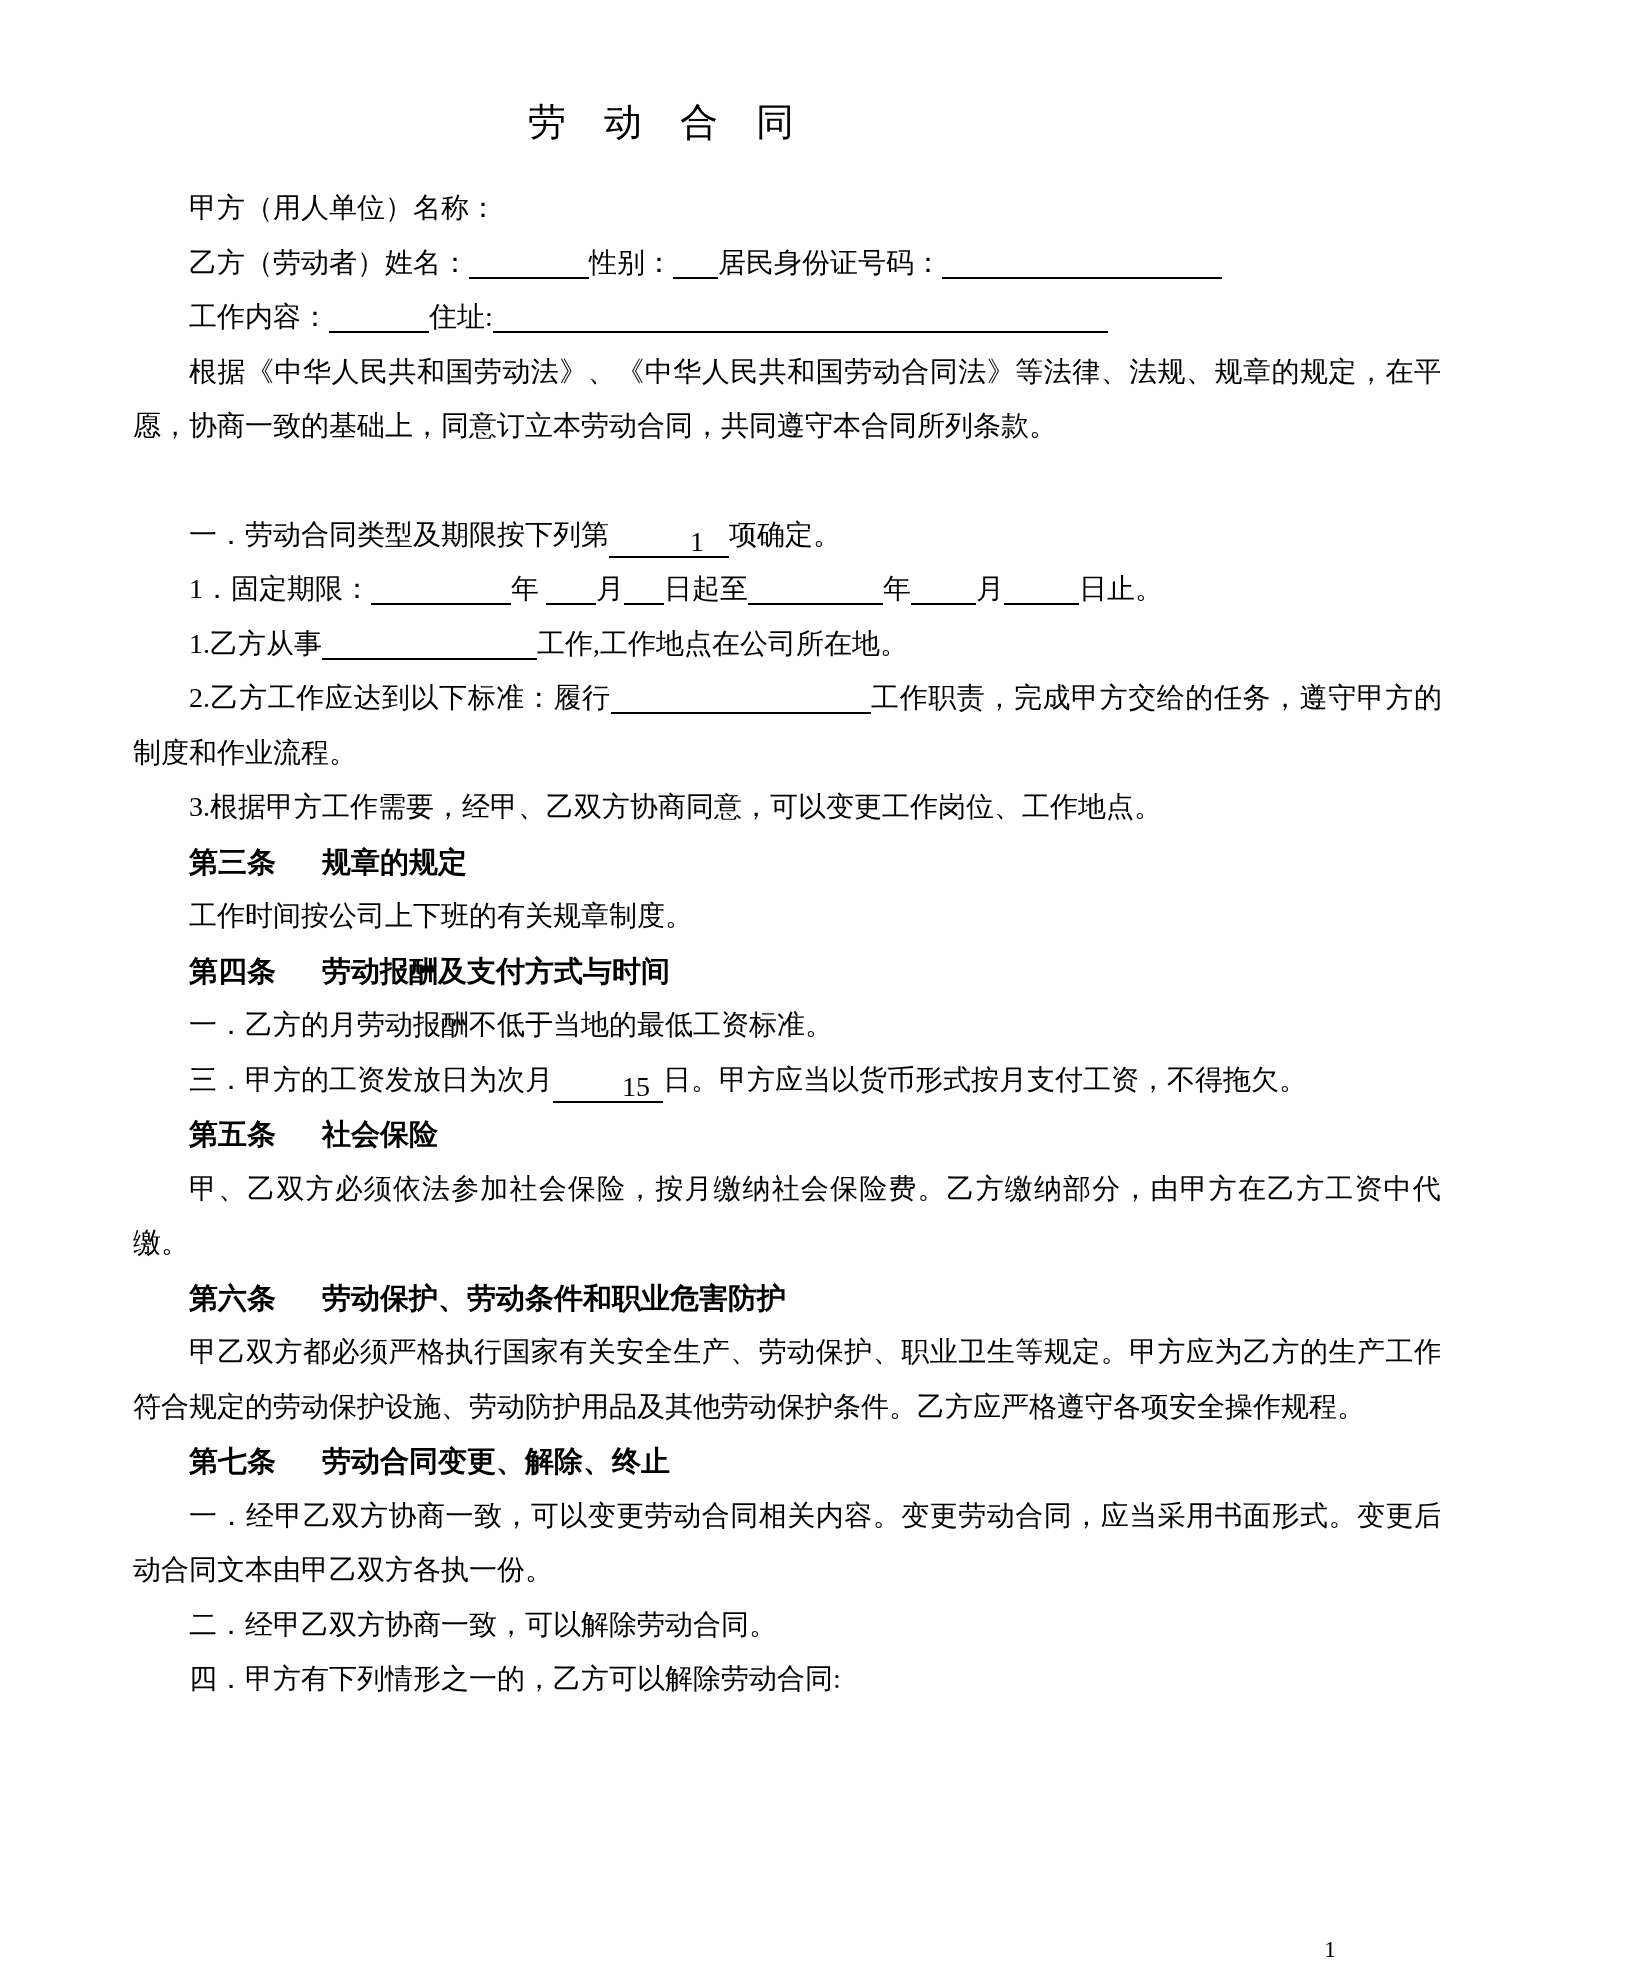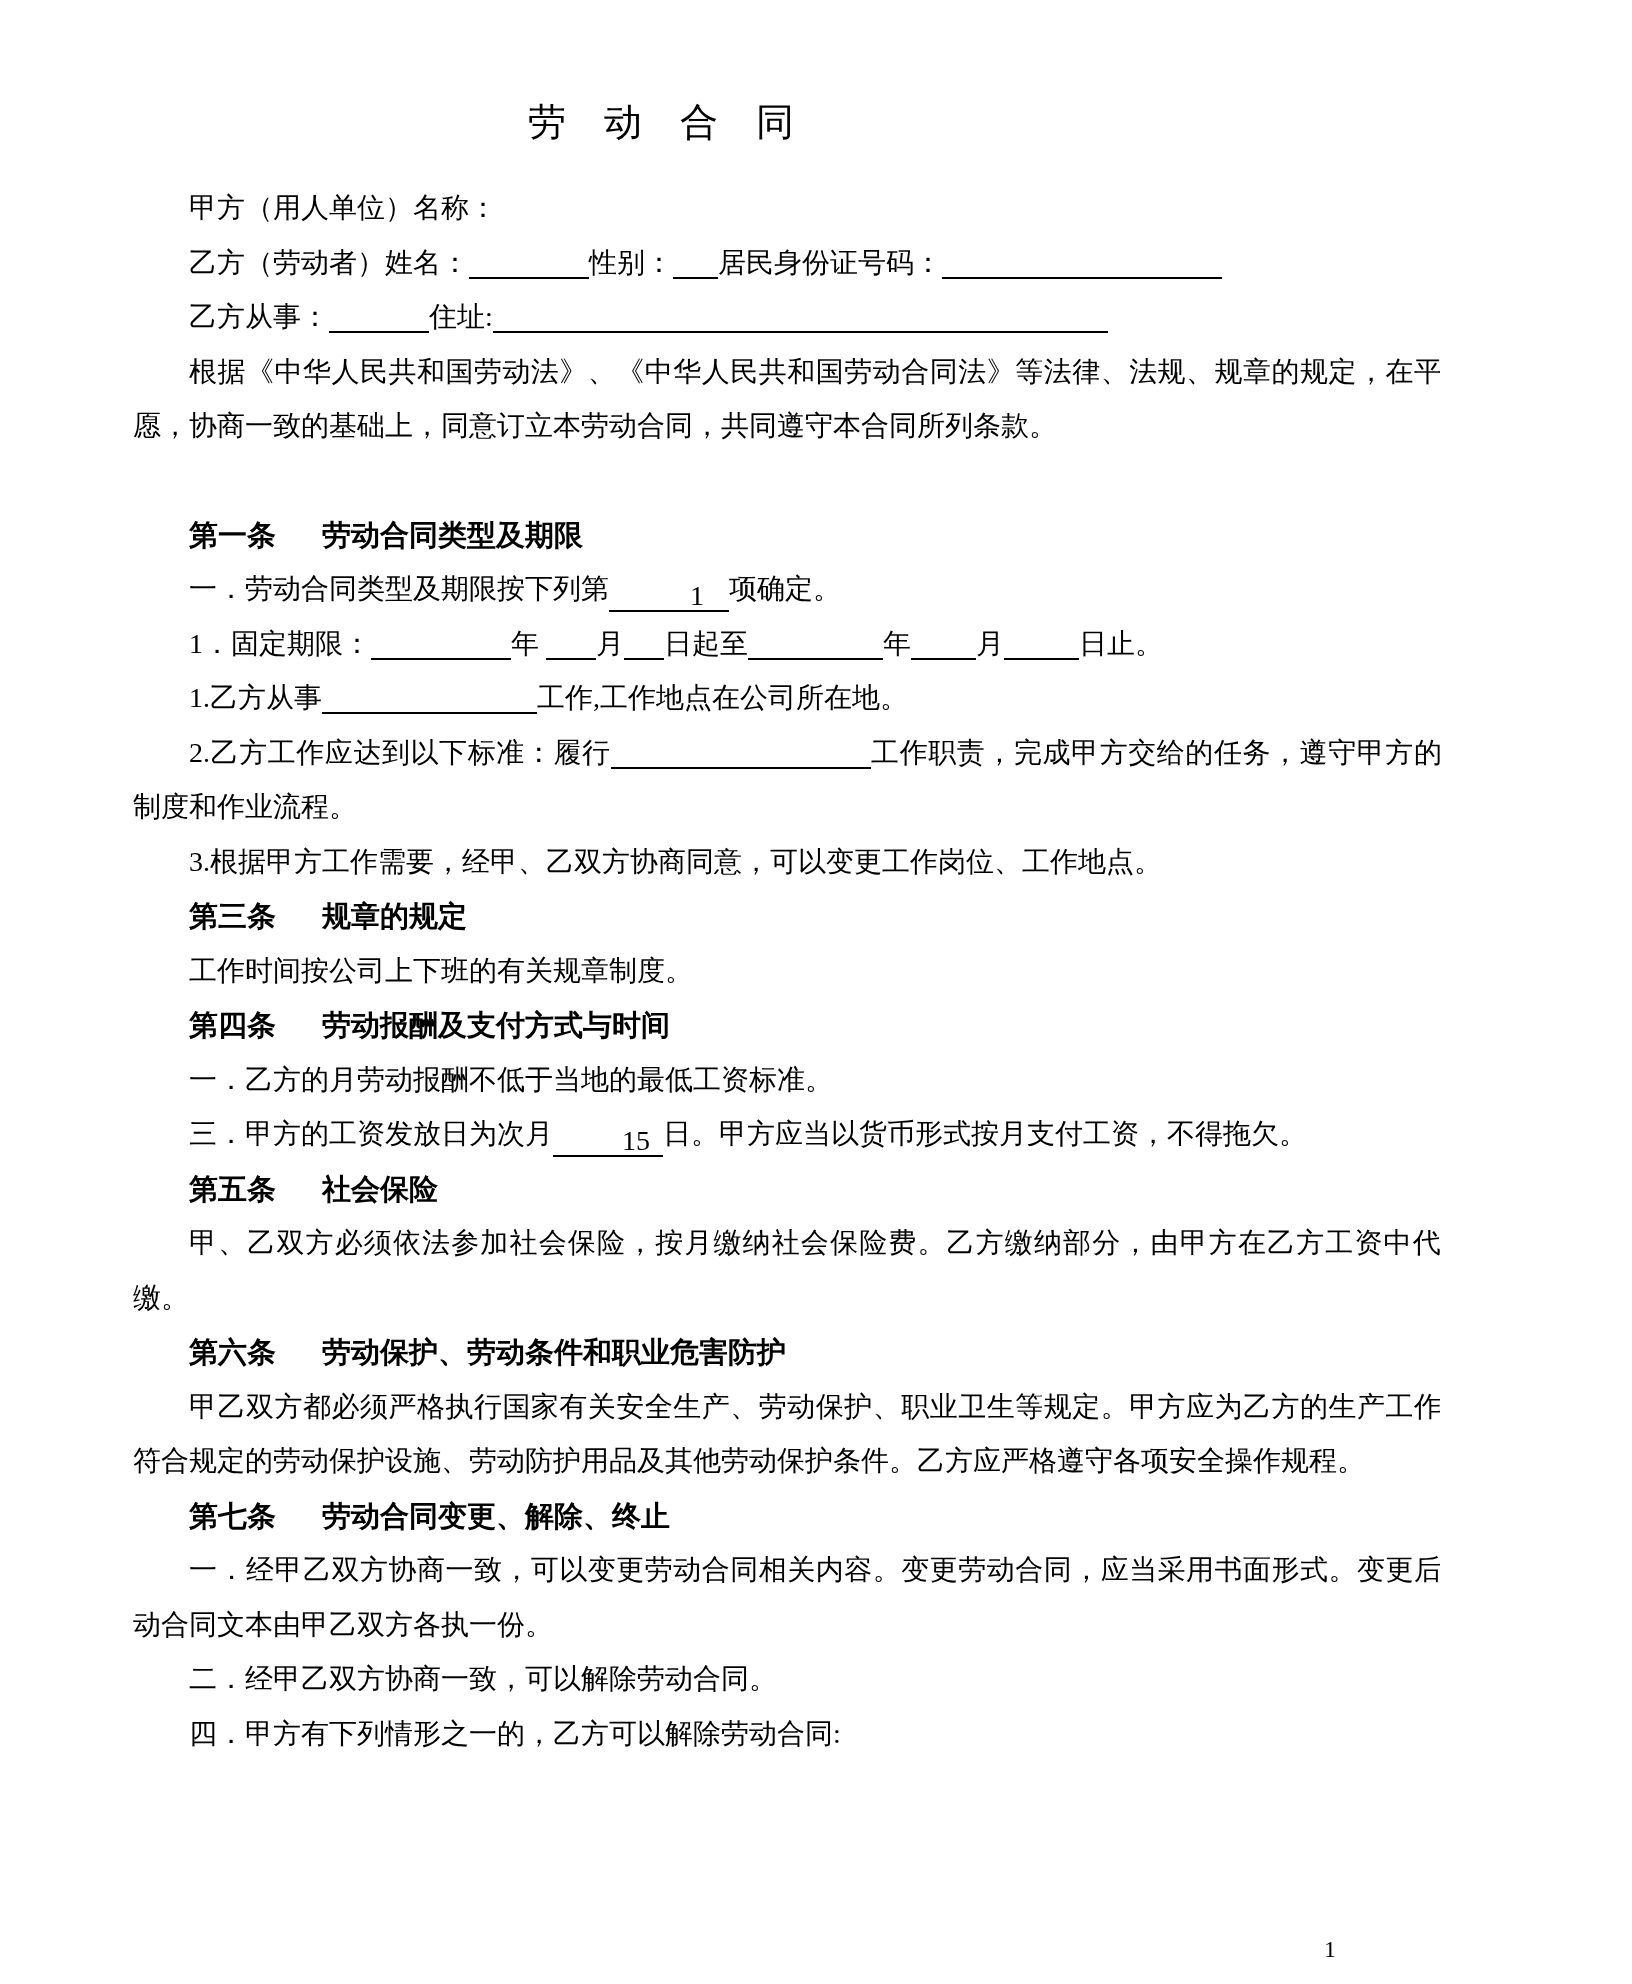--- a/index.html
+++ b/index.html
@@ -71,27 +71,26 @@
 <div class="page">
   <div class="content">
 
     <div class="doc-title">劳　动　合　同</div>
 
     <p class="line"><span>甲方（用人单位）名称：</span></p>
 
 
     <p class="line"><span>乙方（劳动者）姓名：</span><span class="blank" style="width:120px"></span><span>性别：</span><span class="blank" style="width:45px"></span><span>居民身份证号码：</span><span class="blank" style="width:280px"></span></p>
 
-    <p class="line"><span>乙方从事：</span><span class="blank" style="width:100px"></span><span>住址:</span><span class="blank" style="width:615px"></span></p>
+    <p class="line"><span>工作内容：</span><span class="blank" style="width:100px"></span><span>住址:</span><span class="blank" style="width:615px"></span></p>
 
     <p class="line">根据《中华人民共和国劳动法》、《中华人民共和国劳动合同法》等法律、法规、规章的规定，在平等自愿，协商一致的基础上，同意订立本劳动合同，共同遵守本合同所列条款。</p>
 
     <div class="spacer"></div>
 
-    <p class="heading"><span>第一条</span><span class="htitle">劳动合同类型及期限</span></p>
 
     <p class="line"><span>一．劳动合同类型及期限按下列第</span><span class="blank" style="width:120px">1</span><span>项确定。</span></p>
 
     <p class="line"><span>1．固定期限：</span><span class="blank" style="width:140px"></span><span>年 </span><span class="blank" style="width:50px"></span><span>月</span><span class="blank" style="width:40px"></span><span>日起至</span><span class="blank" style="width:135px"></span><span>年</span><span class="blank" style="width:65px"></span><span>月</span><span class="blank" style="width:75px"></span><span>日止。</span></p>
 
 
     <p class="line"><span>1.乙方从事</span><span class="blank" style="width:215px"></span><span>工作,工作地点在公司所在地。</span></p>
 
     <p class="line"><span>2.乙方工作应达到以下标准：</span><span class="u">履行</span><span class="blank" style="width:260px"></span><span class="u">工作职责，完成甲方交给的任务，遵守甲方的规章制度和作业流程。</span></p>
 

